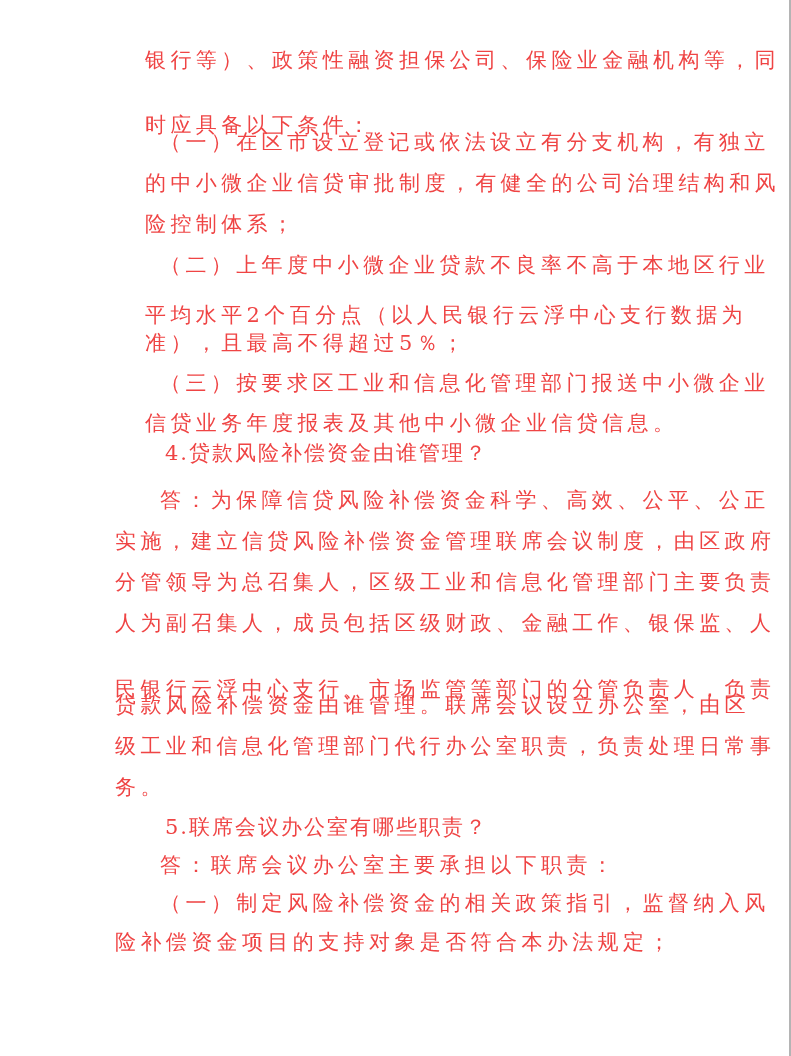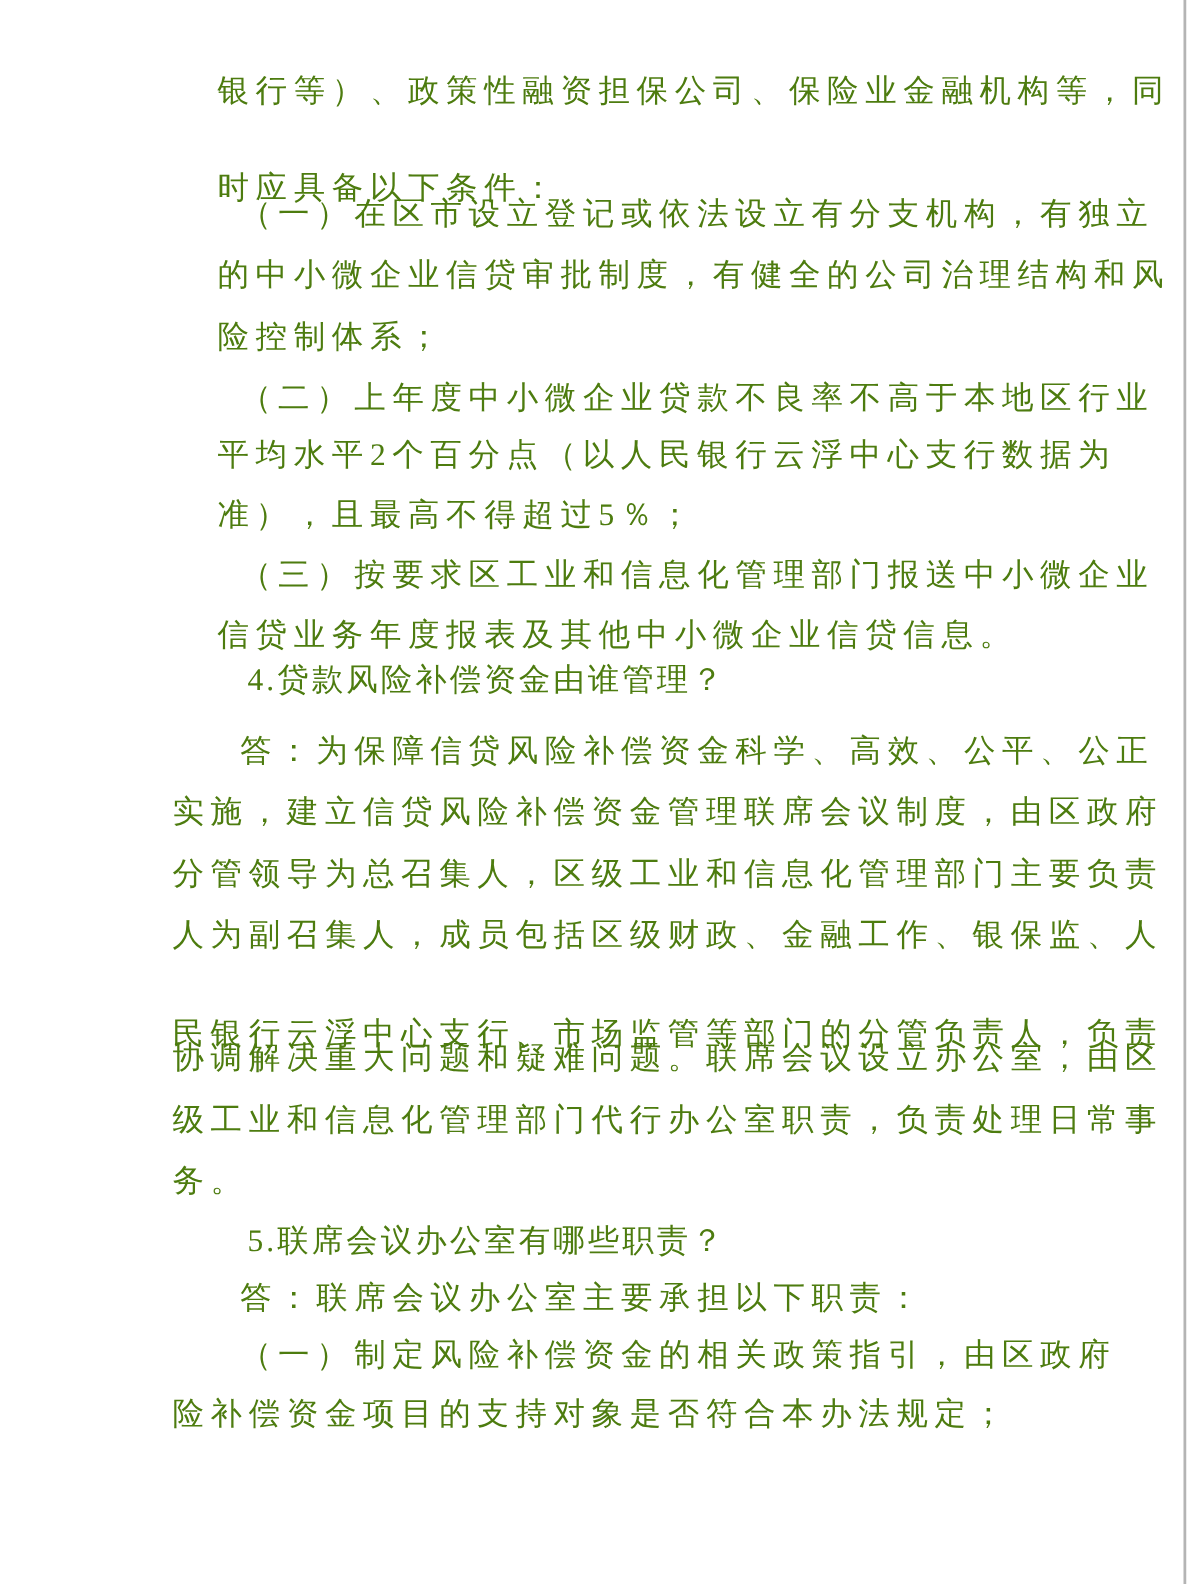--- a/index.html
+++ b/index.html
@@ -23,51 +23,50 @@
       height: 1056px;
       background: #b4b4b4;
     }
     .line {
       position: absolute;
       white-space: nowrap;
       font-size: 21px;
       line-height: 26px;
       height: 26px;
       letter-spacing: 4.4px;
-      color: #4d7c0f;
-      font-family: Liberation Serif, serif;
+      color: #ef4444;
     }
     .l-a { left: 145px; }
     .l-indent { left: 160px; }
     .l-b { left: 115px; }
     .l-q { left: 165px; }
     .l-ans { left: 160px; }
   </style>
 </head>
 <body>
 
 <div class="page-border"></div>
 
 <div>
   <div class="line l-a" style="top:47px;">银行等）、政策性融资担保公司、保险业金融机构等，同</div>
   <div class="line l-a" style="top:88px;margin-top:24px;">时应具备以下条件：</div>
   <div class="line l-indent" style="top:129px;">（一）在区市设立登记或依法设立有分支机构，有独立</div>
   <div class="line l-a" style="top:170px;">的中小微企业信贷审批制度，有健全的公司治理结构和风</div>
   <div class="line l-a" style="top:211px;">险控制体系；</div>
   <div class="line l-indent" style="top:252px;text-align:right;">（二）上年度中小微企业贷款不良率不高于本地区行业</div>
-  <div class="line l-a" style="top:290px;text-align:right;">平均水平2个百分点（以人民银行云浮中心支行数据为</div>
+  <div class="line l-a" style="top:302px;text-align:right;">平均水平2个百分点（以人民银行云浮中心支行数据为</div>
   <div class="line l-a" style="top:330px;">准），且最高不得超过5％；</div>
   <div class="line l-indent" style="top:370px;">（三）按要求区工业和信息化管理部门报送中小微企业</div>
   <div class="line l-a" style="top:410px;">信贷业务年度报表及其他中小微企业信贷信息。</div>
   <div class="line l-q" style="top:440px;letter-spacing:2px;">4.贷款风险补偿资金由谁管理？</div>
   <div class="line l-ans" style="top:487px;">答：为保障信贷风险补偿资金科学、高效、公平、公正</div>
   <div class="line l-b" style="top:528px;">实施，建立信贷风险补偿资金管理联席会议制度，由区政府</div>
   <div class="line l-b" style="top:569px;">分管领导为总召集人，区级工业和信息化管理部门主要负责</div>
   <div class="line l-b" style="top:610px;">人为副召集人，成员包括区级财政、金融工作、银保监、人</div>
   <div class="line l-b" style="top:676px;">民银行云浮中心支行、市场监管等部门的分管负责人，负责</div>
-  <div class="line l-b" style="top:692px;">协调解决重大问题和疑难问题。联席会议设立办公室，由区</div>
+  <div class="line l-b" style="top:692px;">贷款风险补偿资金由谁管理。联席会议设立办公室，由区</div>
   <div class="line l-b" style="top:733px;">级工业和信息化管理部门代行办公室职责，负责处理日常事</div>
   <div class="line l-b" style="top:774px;">务。</div>
   <div class="line l-q" style="top:814px;letter-spacing:2px;">5.联席会议办公室有哪些职责？</div>
   <div class="line l-ans" style="top:852px;">答：联席会议办公室主要承担以下职责：</div>
-  <div class="line l-ans" style="top:890px;">（一）制定风险补偿资金的相关政策指引，由区政府</div>
+  <div class="line l-ans" style="top:890px;">（一）制定风险补偿资金的相关政策指引，监督纳入风</div>
   <div class="line l-b" style="top:929px;">险补偿资金项目的支持对象是否符合本办法规定；</div>
 </div>
 
 </body></html>

